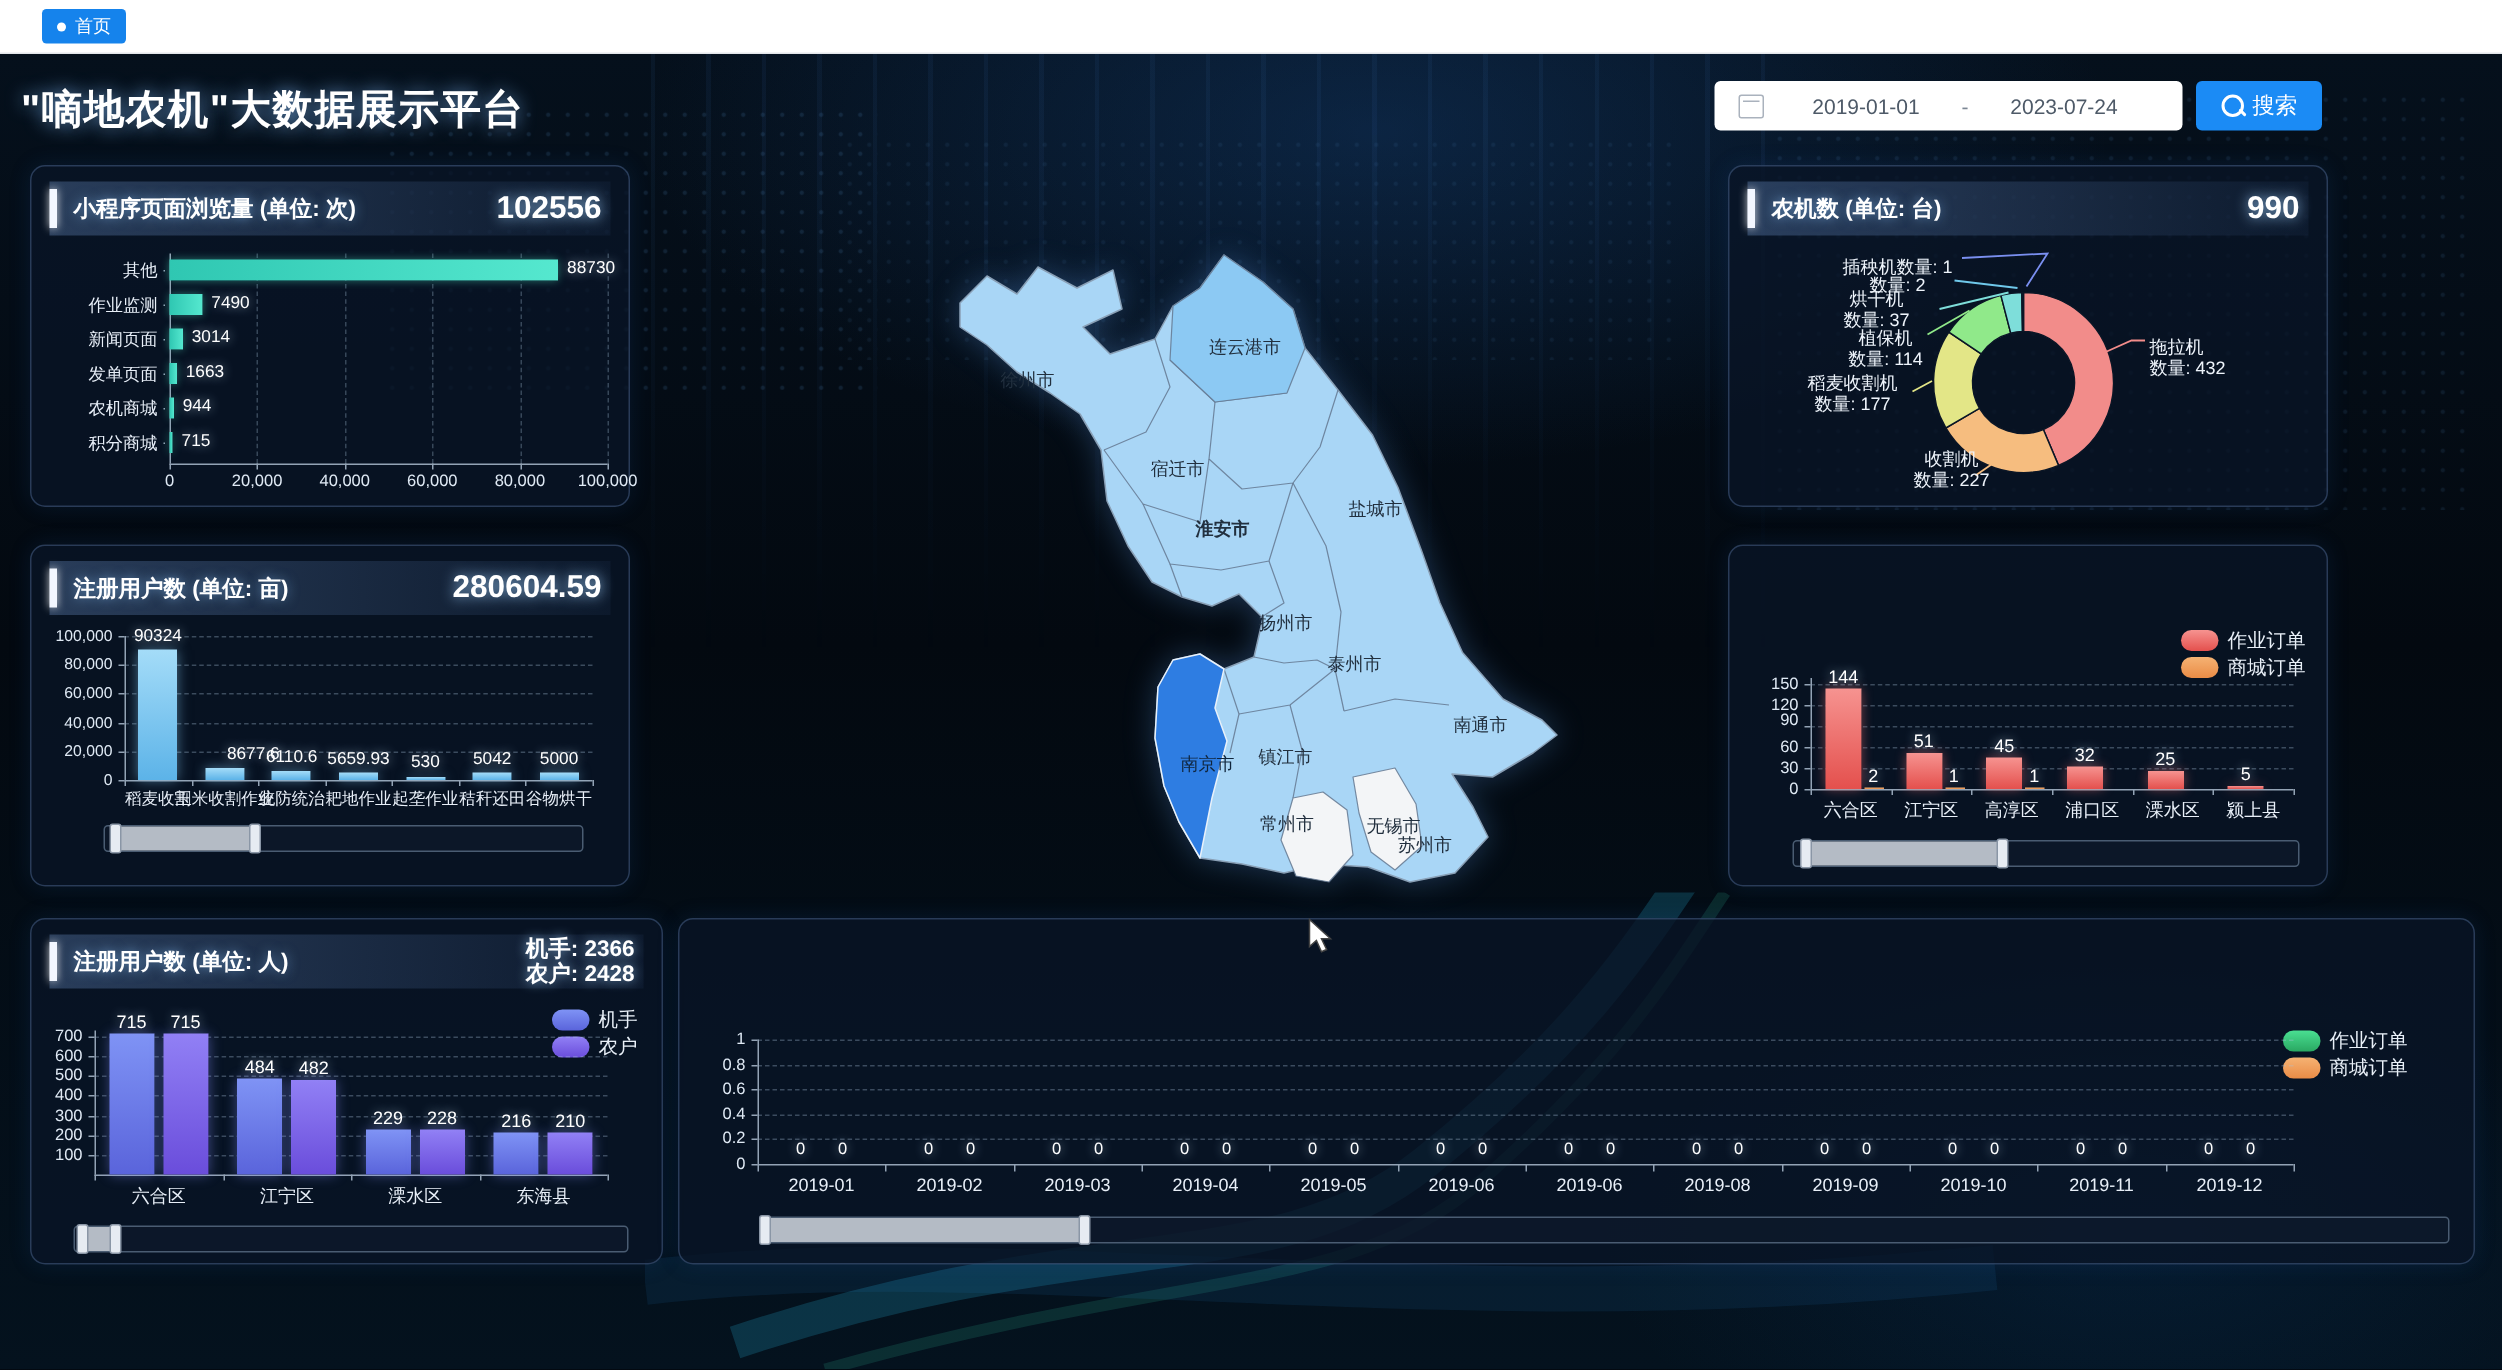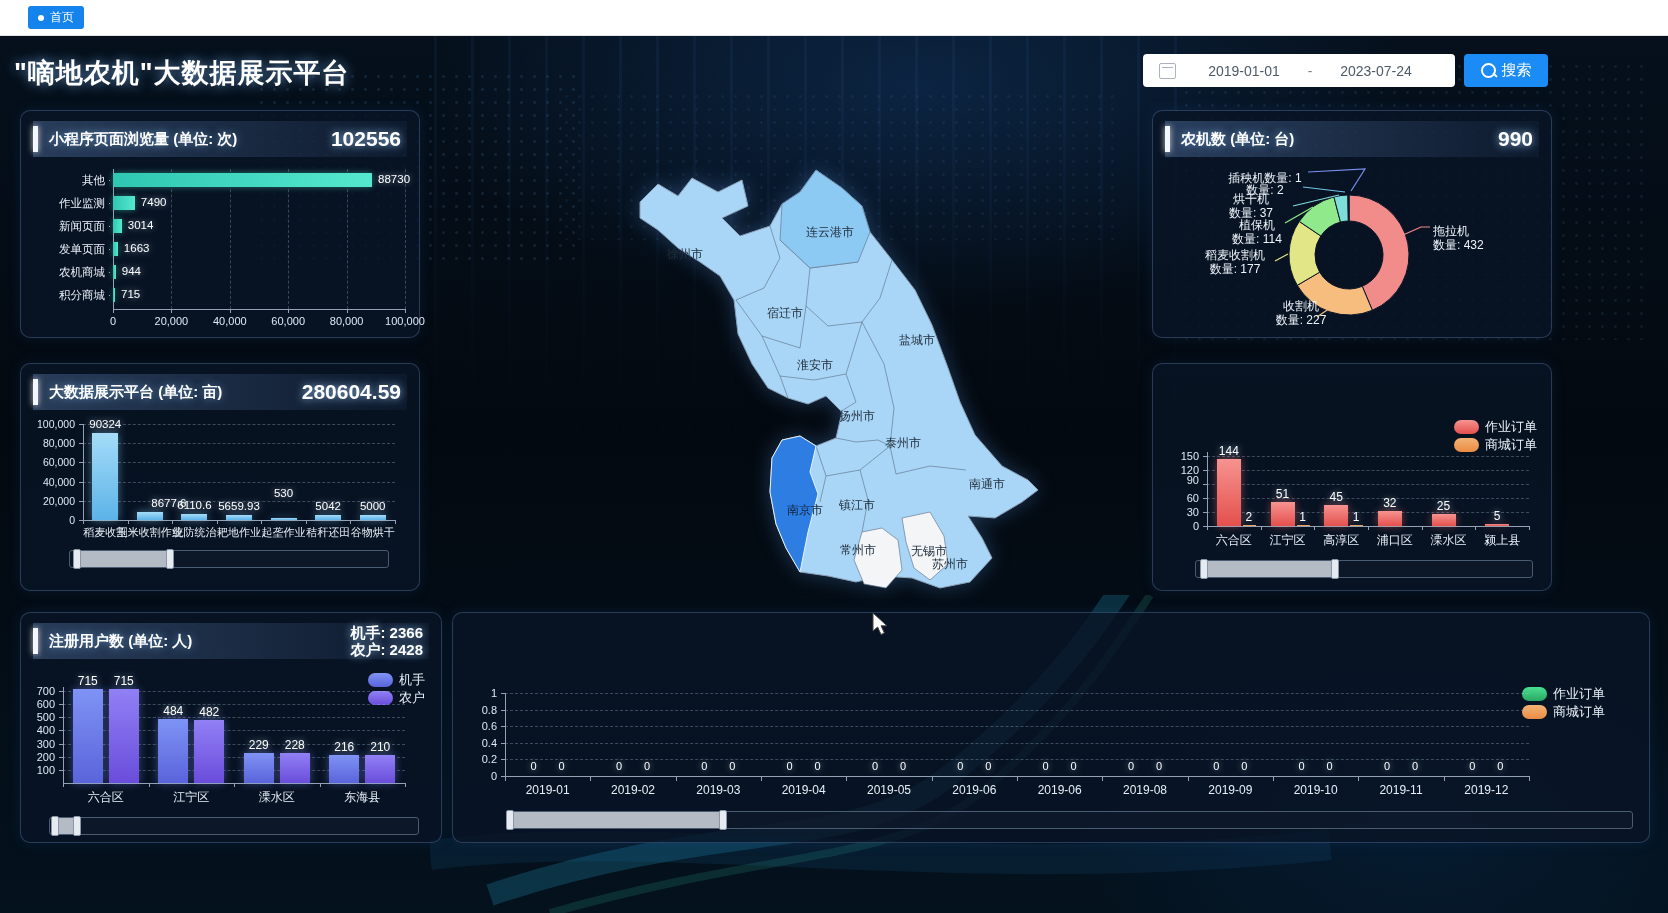--- a/index.html
+++ b/index.html
@@ -122,21 +122,21 @@
         <path fill="#8cc9f3" stroke="rgba(100,120,145,.85)" stroke-width="0.8" d="M152,64 L170,52 L186,30 L212,48 L232,66 L240,92 L228,122 L180,128 L150,100 Z"></path>
         <path fill="#2e7de2" stroke="#e8f1fa" stroke-width="1" d="M152,300 L170,296 L186,306 L180,332 L188,354 L178,392 L170,432 L156,408 L146,384 L140,352 L142,318 Z"></path>
         <path fill="#f3f5f7" stroke="rgba(100,120,145,.85)" stroke-width="0.8" d="M232,392 L252,388 L268,400 L272,430 L256,448 L234,444 L224,420 Z"></path>
         <path fill="#f3f5f7" stroke="rgba(100,120,145,.85)" stroke-width="0.8" d="M272,378 L300,372 L314,396 L318,424 L300,440 L284,428 L276,402 Z"></path>
       </g>
     </svg>
     <div id="map-labels">
         <div class="city-label" style="left: 55px; top: 114px;">徐州市</div>
         <div class="city-label" style="left: 200px; top: 92px;">连云港市</div>
         <div class="city-label" style="left: 155px; top: 173px;">宿迁市</div>
-        <div class="city-label" style="left: 185px; top: 225px;">淮安市</div>
+        <div class="city-label" style="left: 185px; top: 213px; font-weight: bold;">淮安市</div>
         <div class="city-label" style="left: 287px; top: 200px;">盐城市</div>
         <div class="city-label" style="left: 227px; top: 276px;">扬州市</div>
         <div class="city-label" style="left: 273px; top: 303px;">泰州市</div>
         <div class="city-label" style="left: 357px; top: 344px;">南通市</div>
         <div class="city-label" style="left: 175px; top: 370px; color: rgb(16, 37, 60);">南京市</div>
         <div class="city-label" style="left: 227px; top: 365px;">镇江市</div>
         <div class="city-label" style="left: 228px; top: 410px;">常州市</div>
         <div class="city-label" style="left: 299px; top: 411px;">无锡市</div>
         <div class="city-label" style="left: 320px; top: 424px;">苏州市</div>
       </div>
@@ -227,21 +227,21 @@
           <polyline points="192,35 150,30" fill="none" stroke="#6fc8ea" stroke-width="1.2"></polyline>
           <text x="112" y="37" text-anchor="middle" fill="#eef4fb" font-size="12">数量: 2</text>
           <polyline points="198,34 212,12 155,15" fill="none" stroke="#7a8ff0" stroke-width="1.2"></polyline>
           <text x="112" y="25" text-anchor="middle" fill="#eef4fb" font-size="12">插秧机数量: 1</text>
         </svg></div>
   </div>
 
   <div class="panel" style="left:20px;top:328px;width:398px;height:226px;">
     <div class="p-head">
       <div class="p-accent"></div>
-      <div class="p-title">大数据展示平台 (单位: 亩)</div>
+      <div class="p-title">注册用户数 (单位: 亩)</div>
       <div class="p-value">280604.59</div>
     </div>
     <div class="chart" id="c-farm_work">
         <div class="hgl" style="left: 50px; top: 14px; width: 312px;"></div>
         <div class="axis" style="left: 46px; top: 14px; width: 4px; height: 1px;"></div>
         <div class="tick" style="left: 0px; top: 8px; width: 42px; text-align: right; font-size: 10.5px;">100,000</div>
         <div class="hgl" style="left: 50px; top: 33.2px; width: 312px;"></div>
         <div class="axis" style="left: 46px; top: 33.2px; width: 4px; height: 1px;"></div>
         <div class="tick" style="left: 0px; top: 27.2px; width: 42px; text-align: right; font-size: 10.5px;">80,000</div>
         <div class="hgl" style="left: 50px; top: 52.4px; width: 312px;"></div>
@@ -271,21 +271,21 @@
         <div class="bar" style="left: 103.857px; top: 101.67px; width: 26px; height: 8.3305px; background: linear-gradient(rgb(164, 220, 248), rgb(92, 179, 232)); box-shadow: rgba(140, 210, 250, 0.5) 0px 0px 8px;"></div>
         <div class="vlab" style="left: 116.857px; top: 86.6695px; transform: translateX(-50%); padding-left: 38px;">8677.6</div>
         <div class="cat" style="left: 116.857px; top: 115px; transform: translateX(-50%); font-size: 11px;">玉米收割作业</div>
         <div class="bar" style="left: 148.429px; top: 104.134px; width: 26px; height: 5.86618px; background: linear-gradient(rgb(164, 220, 248), rgb(92, 179, 232)); box-shadow: rgba(140, 210, 250, 0.5) 0px 0px 8px;"></div>
         <div class="vlab" style="left: 161.429px; top: 89.1338px; transform: translateX(-50%);">6110.6</div>
         <div class="cat" style="left: 161.429px; top: 115px; transform: translateX(-50%); font-size: 11px;">统防统治</div>
         <div class="bar" style="left: 193px; top: 104.566px; width: 26px; height: 5.43353px; background: linear-gradient(rgb(164, 220, 248), rgb(92, 179, 232)); box-shadow: rgba(140, 210, 250, 0.5) 0px 0px 8px;"></div>
         <div class="vlab" style="left: 206px; top: 89.5665px; transform: translateX(-50%);">5659.93</div>
         <div class="cat" style="left: 206px; top: 115px; transform: translateX(-50%); font-size: 11px;">耙地作业</div>
         <div class="bar" style="left: 237.571px; top: 108px; width: 26px; height: 2px; background: linear-gradient(rgb(164, 220, 248), rgb(92, 179, 232)); box-shadow: rgba(140, 210, 250, 0.5) 0px 0px 8px;"></div>
-        <div class="vlab" style="left: 250.571px; top: 77px; transform: translateX(-50%);">530</div>
+        <div class="vlab" style="left: 250.571px; top: 92px; transform: translateX(-50%);">530</div>
         <div class="cat" style="left: 250.571px; top: 115px; transform: translateX(-50%); font-size: 11px;">起垄作业</div>
         <div class="bar" style="left: 282.143px; top: 105.16px; width: 26px; height: 4.84032px; background: linear-gradient(rgb(164, 220, 248), rgb(92, 179, 232)); box-shadow: rgba(140, 210, 250, 0.5) 0px 0px 8px;"></div>
         <div class="vlab" style="left: 295.143px; top: 90.1597px; transform: translateX(-50%);">5042</div>
         <div class="cat" style="left: 295.143px; top: 115px; transform: translateX(-50%); font-size: 11px;">秸秆还田</div>
         <div class="bar" style="left: 326.714px; top: 105.2px; width: 26px; height: 4.8px; background: linear-gradient(rgb(164, 220, 248), rgb(92, 179, 232)); box-shadow: rgba(140, 210, 250, 0.5) 0px 0px 8px;"></div>
         <div class="vlab" style="left: 339.714px; top: 90.2px; transform: translateX(-50%);">5000</div>
         <div class="cat" style="left: 339.714px; top: 115px; transform: translateX(-50%); font-size: 11px;">谷物烘干</div>
         <div class="dz" style="left: 36px; top: 140px; width: 318px;">
           <div class="dz-sel" style="left: 6.36px; width: 92.22px;"></div>
           <div class="dz-h" style="left: 3.36px;"></div>

